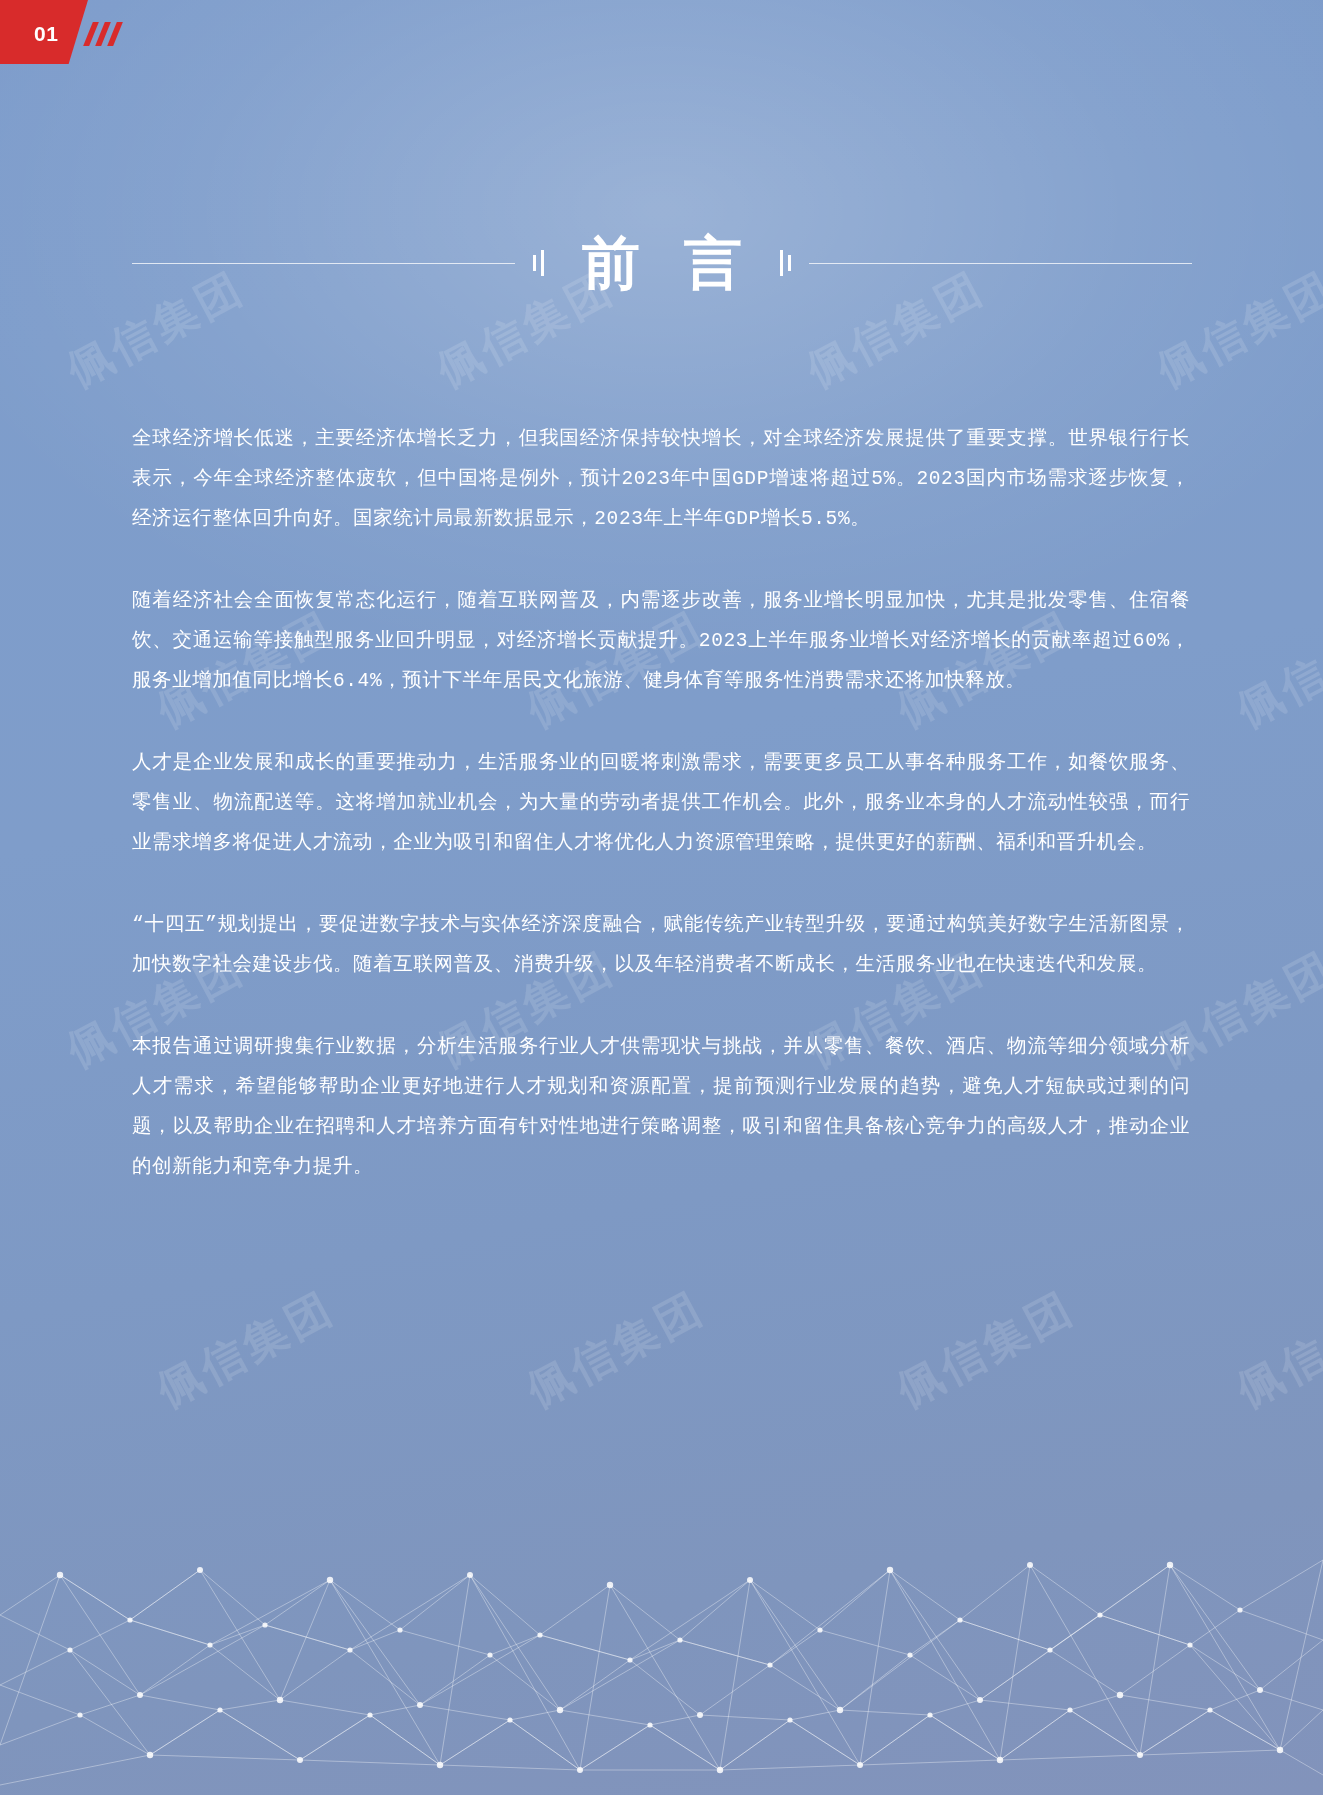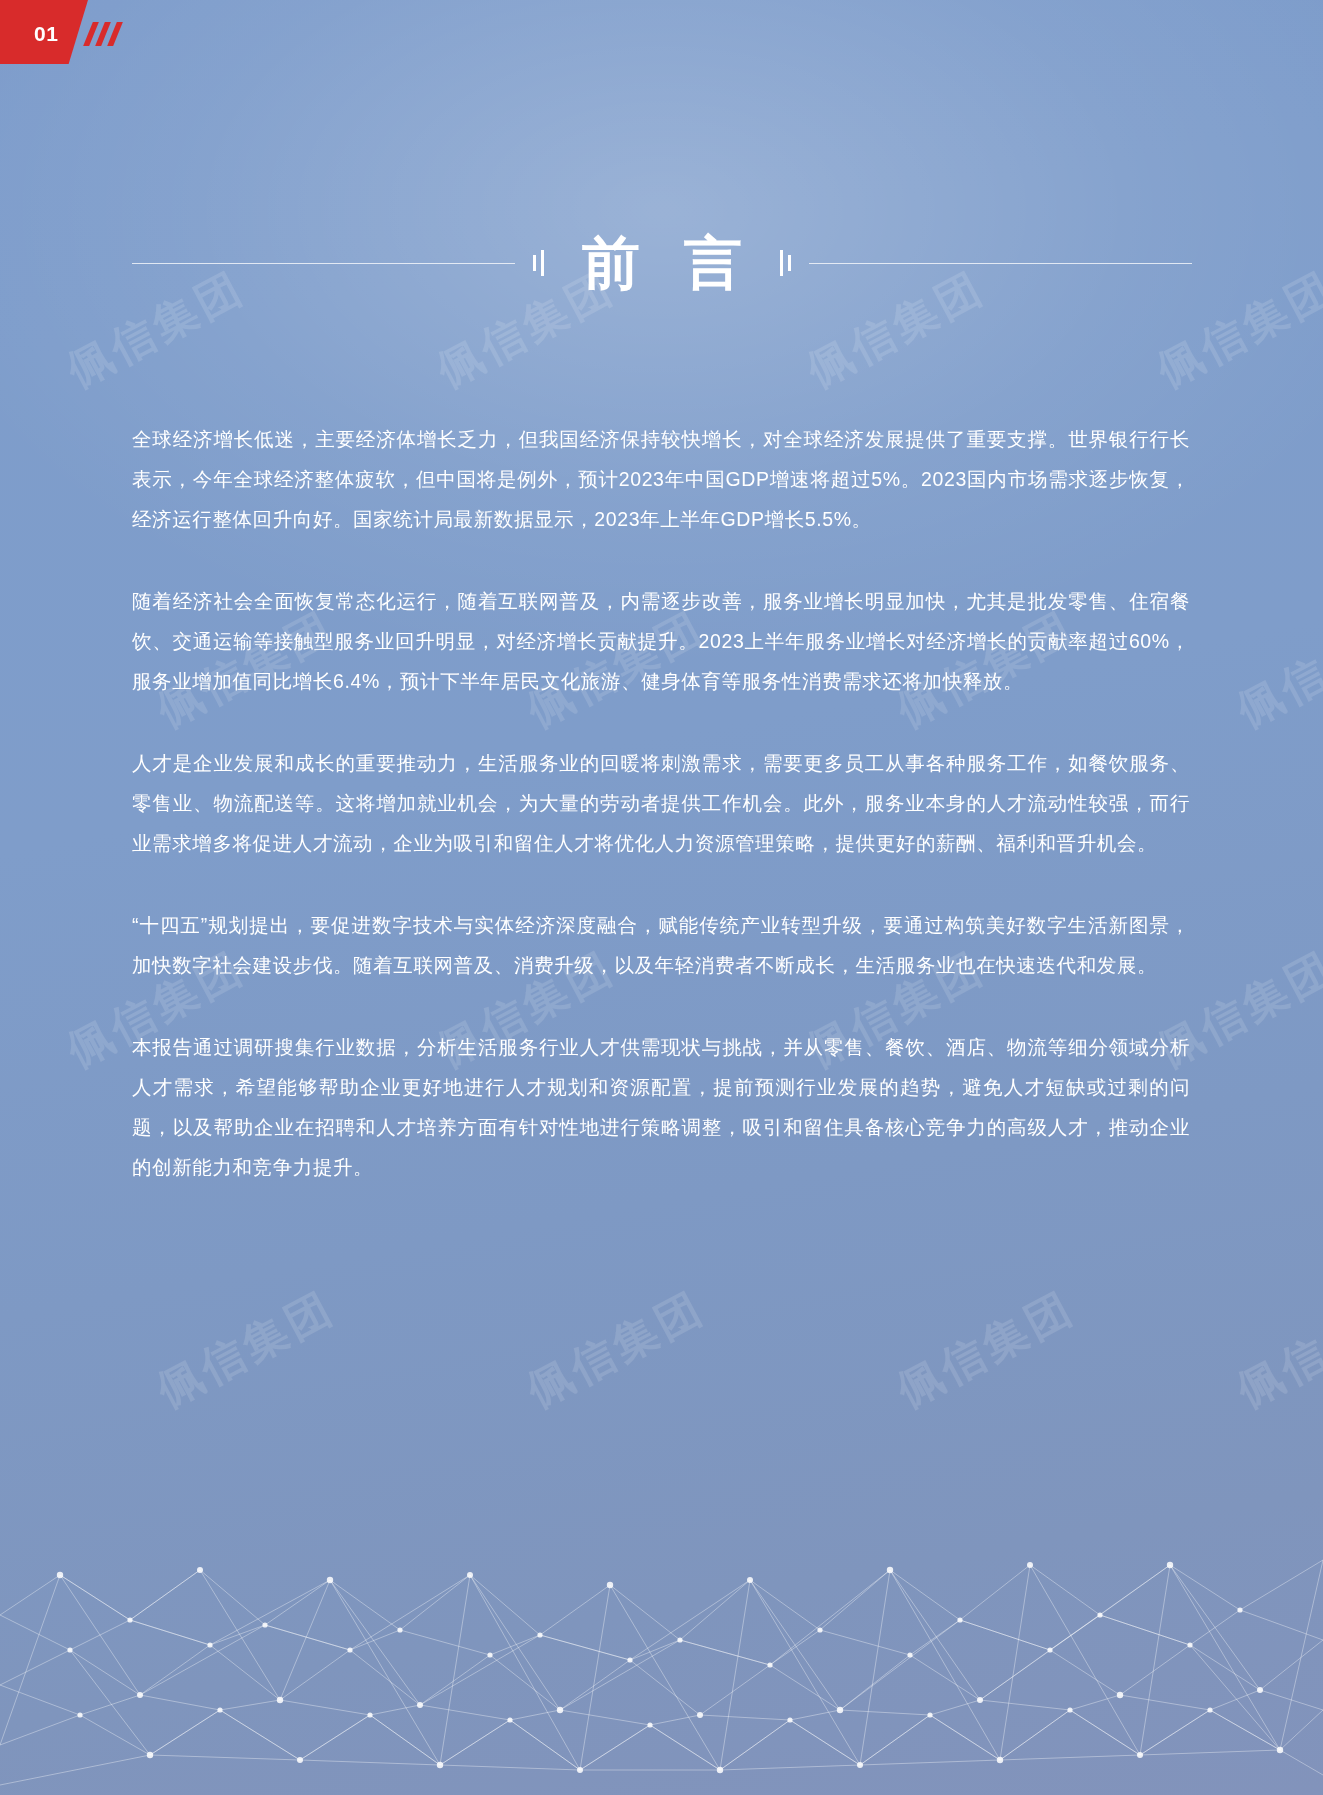--- a/index.html
+++ b/index.html
@@ -129,20 +129,21 @@
     left: 132px;
     width: 1058px;
   }
   .para {
     color: #ffffff;
     font-size: 19.5px;
     line-height: 2.05;
     letter-spacing: 0.6px;
     text-align: justify;
     margin: 0 0 42px 0;
+    font-family: Liberation Mono, monospace;
   }
   .para:last-child { margin-bottom: 0; }
 
   
   .watermarks {
     position: absolute;
     inset: 0;
     pointer-events: none;
     overflow: hidden;
   }

